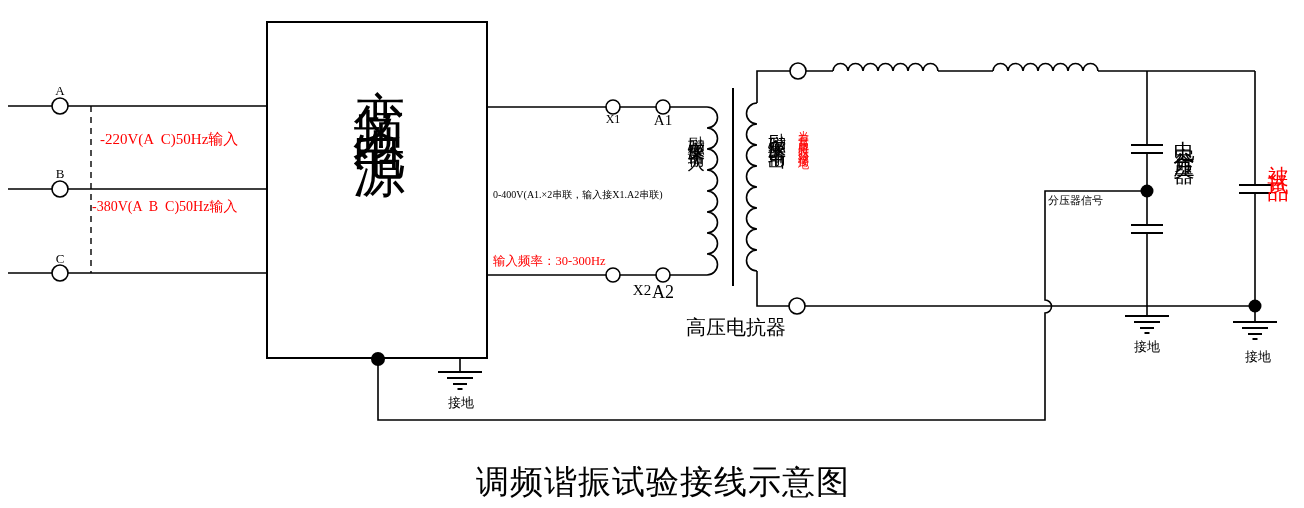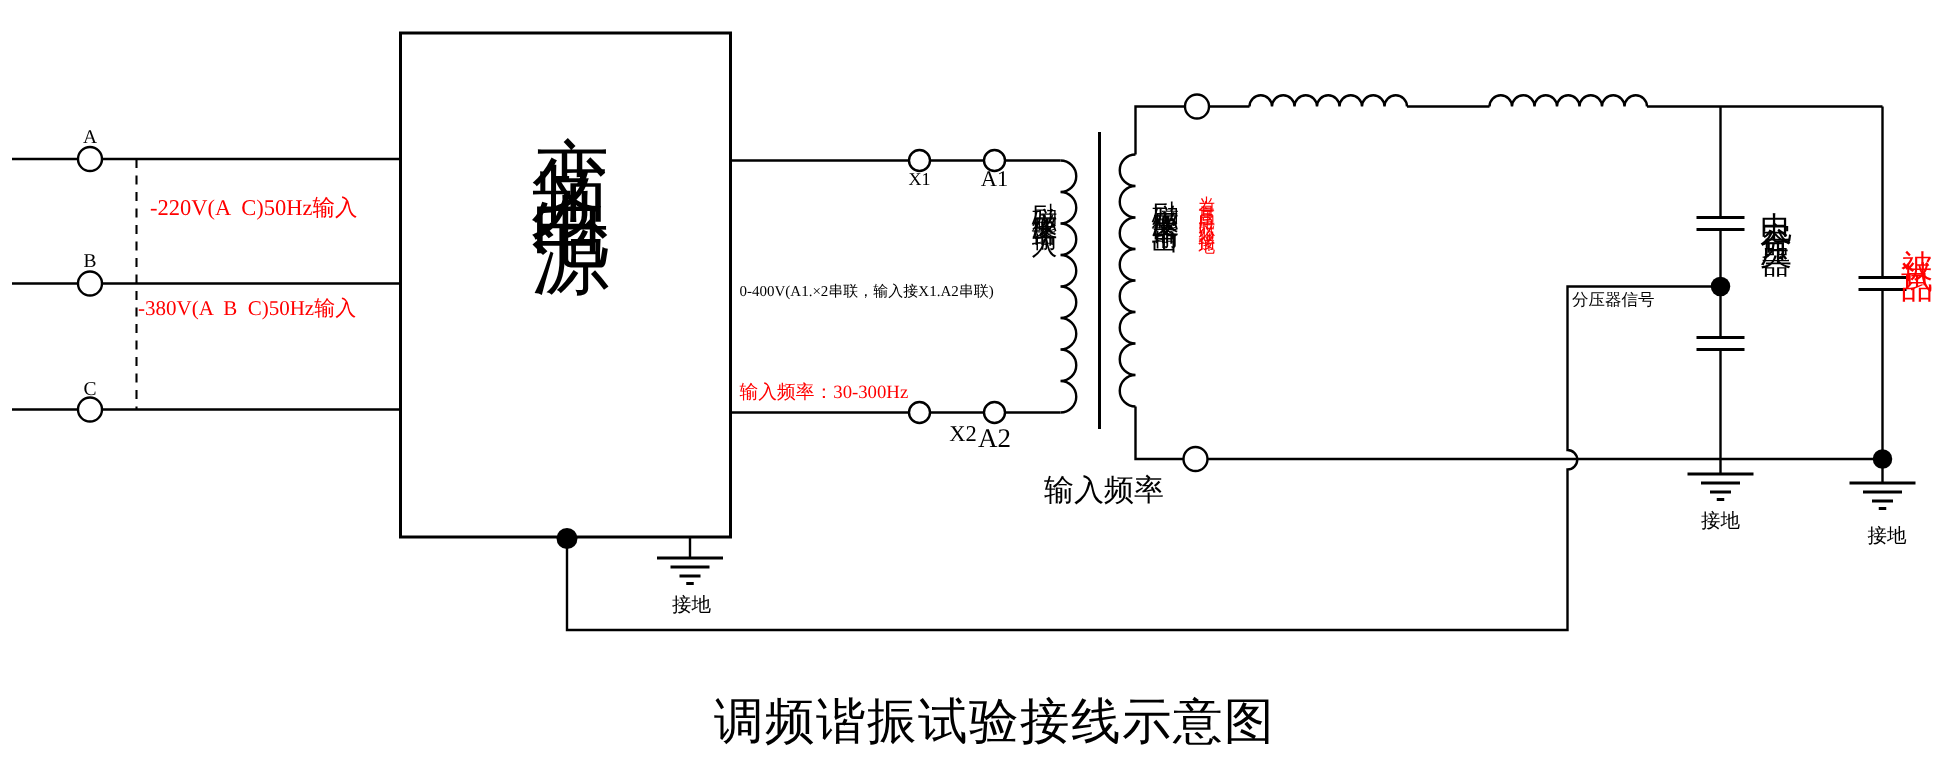--- a/index.html
+++ b/index.html
@@ -86,21 +86,21 @@
   <div class="t red" style="left:493px;top:212px;font-size:12.5px;margin-top:43px;">输入频率：30-300Hz</div>
 
   <div class="t c" style="left:598px;top:113px;width:30px;font-size:12px;">X1</div>
   <div class="t c" style="left:648px;top:113px;width:30px;font-size:15px;">A1</div>
   <div class="t c" style="left:598px;top:283px;width:30px;font-size:15px;margin-left:29px;">X2</div>
   <div class="t c" style="left:648px;top:283px;width:30px;font-size:18px;">A2</div>
 
   <div class="t vert" style="left:687px;top:122px;font-size:17px;letter-spacing:3px;">励磁变压器输入</div>
   <div class="t vert" style="left:767px;top:119px;font-size:18px;letter-spacing:3px;">励磁变压器输出</div>
   <div class="t vert red" style="left:797px;top:122px;font-size:11px;letter-spacing:3px;">当有高压尾时必须接地</div>
-  <div class="t c" style="left:666px;top:317px;width:140px;font-size:20px;">输入频率</div>
+  <div class="t c" style="left:666px;top:317px;width:140px;font-size:20px;">高压电抗器</div>
 
 
   <div class="t vert" style="left:1173px;top:124px;font-size:21px;letter-spacing:6px;">电容分压器</div>
   <div class="t" style="left:1048px;top:195px;font-size:11px;">分压器信号</div>
 
   <div class="t vert red" style="left:1267px;top:149px;font-size:21px;letter-spacing:8px;">被试品</div>
 
   <div class="t c" style="left:445px;top:396px;width:32px;font-size:13px;">接地</div>
   <div class="t c" style="left:1131px;top:340px;width:32px;font-size:13px;">接地</div>
   <div class="t c" style="left:1242px;top:350px;width:32px;font-size:13px;">接地</div>

